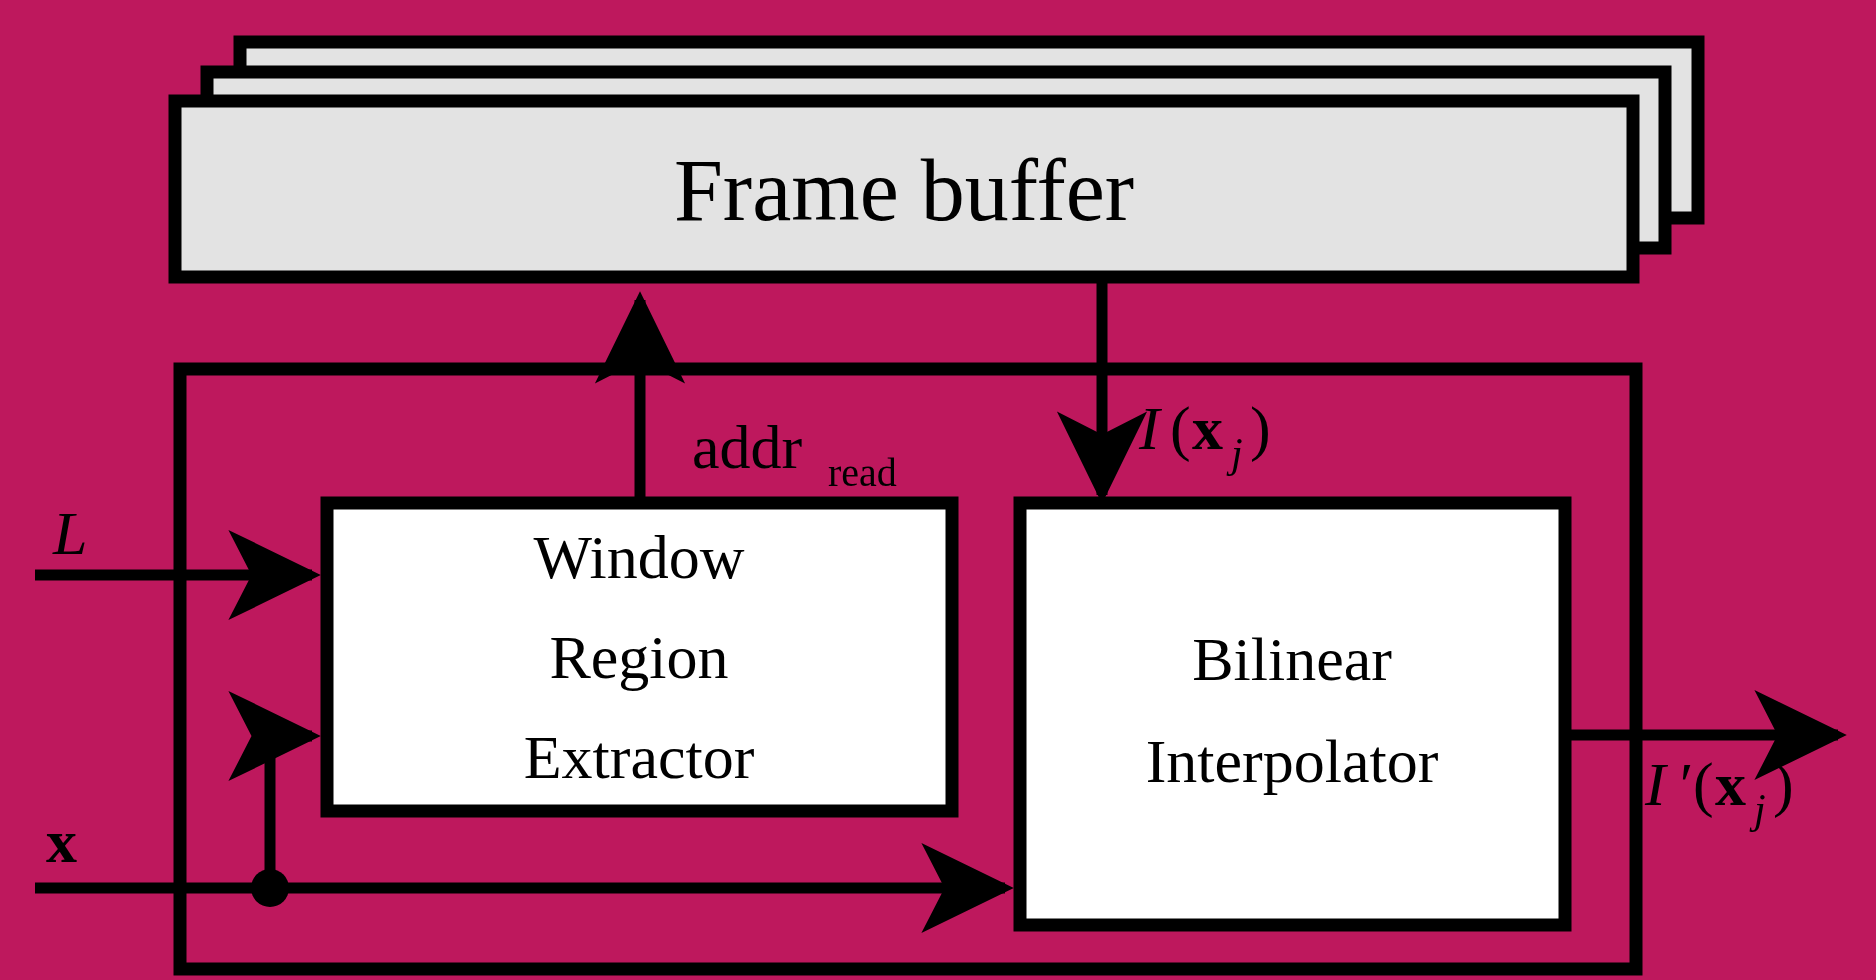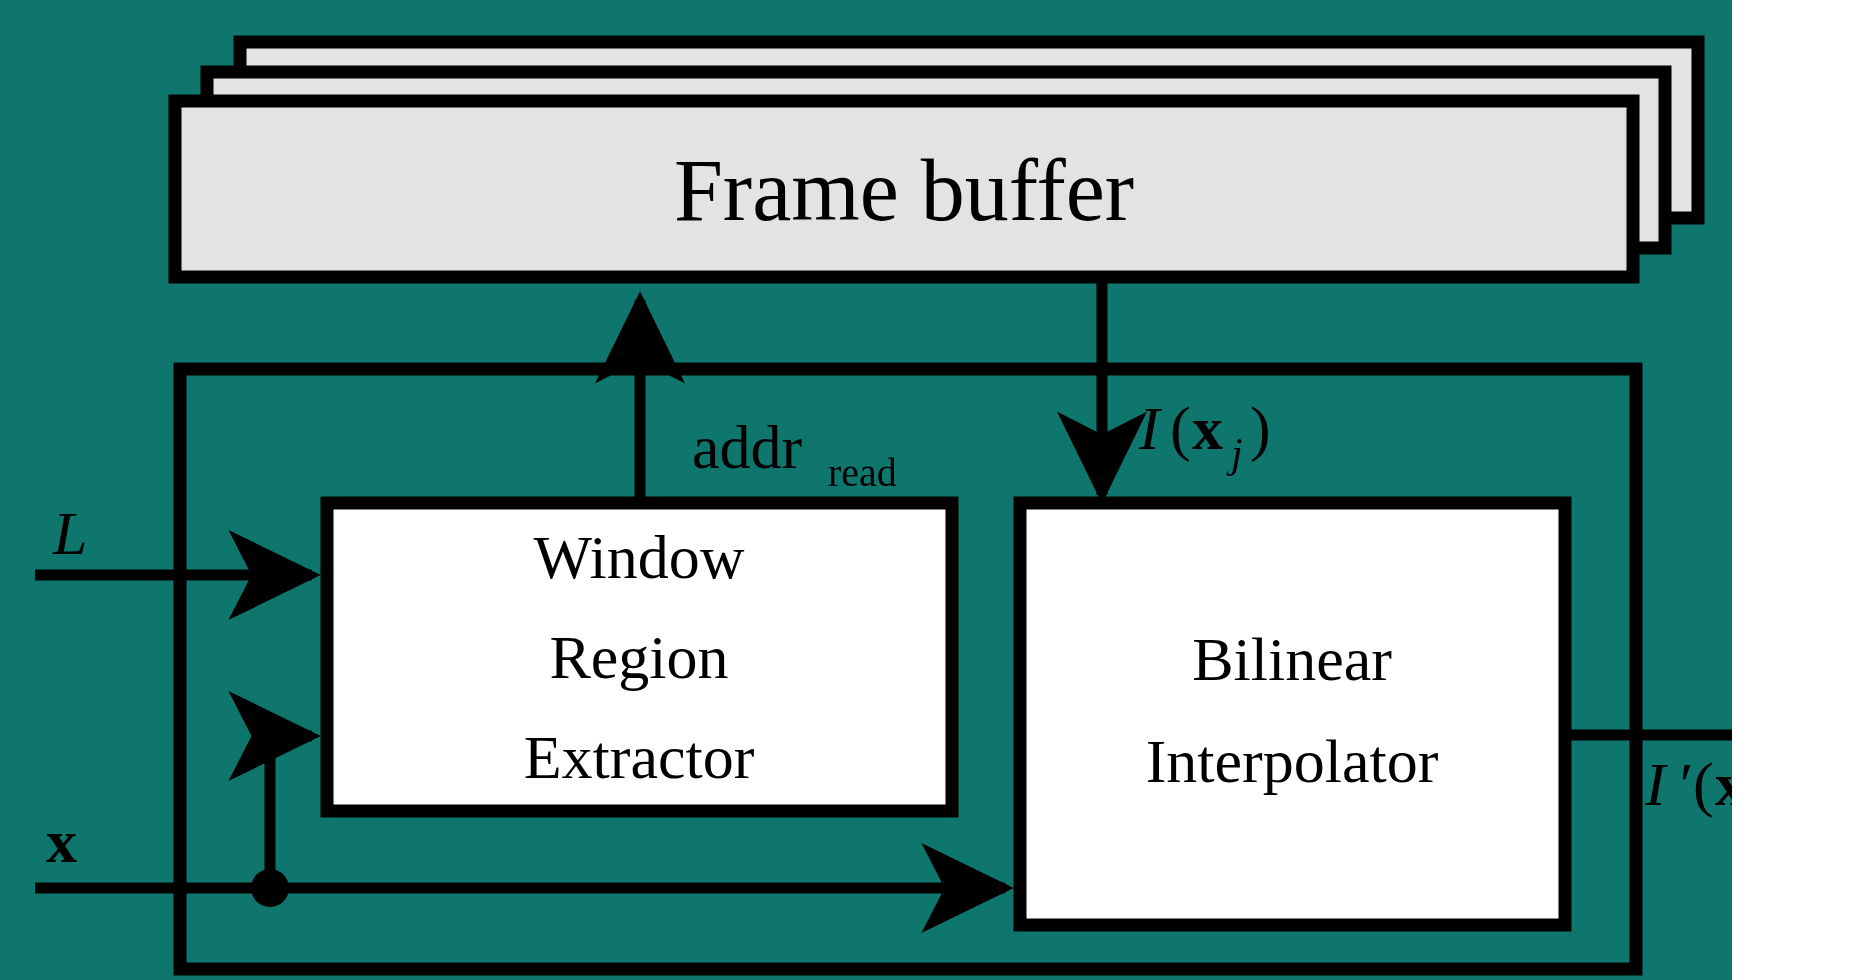--- a/index.html
+++ b/index.html
@@ -2,23 +2,23 @@
 <html><head>
 <meta charset="utf-8">
 <style>
   html, body {
     margin: 0;
     padding: 0;
     background: #ffffff;
   }
   #stage {
     position: relative;
-    width: 1732px;
+    width: 1876px;
     height: 980px;
-    background: #0f766e;
+    background: #be185d;
     overflow: hidden;
     font-family: "Liberation Serif", "DejaVu Serif", serif;
   }
   svg.diagram {
     position: absolute;
     left: 0;
     top: 0;
     width: 1876px;
     height: 980px;
     display: block;

